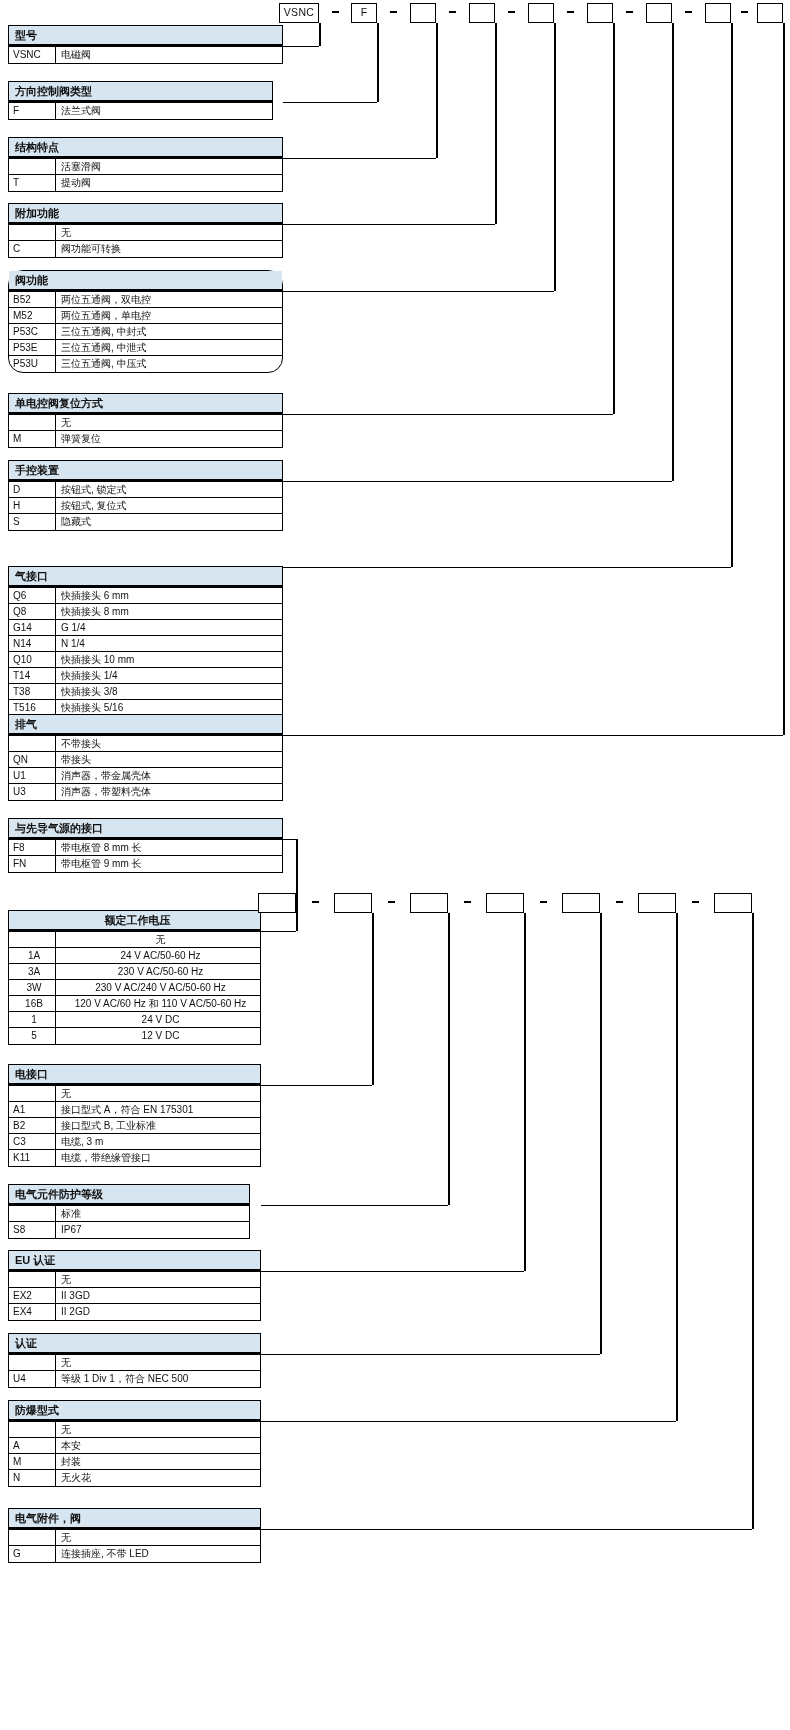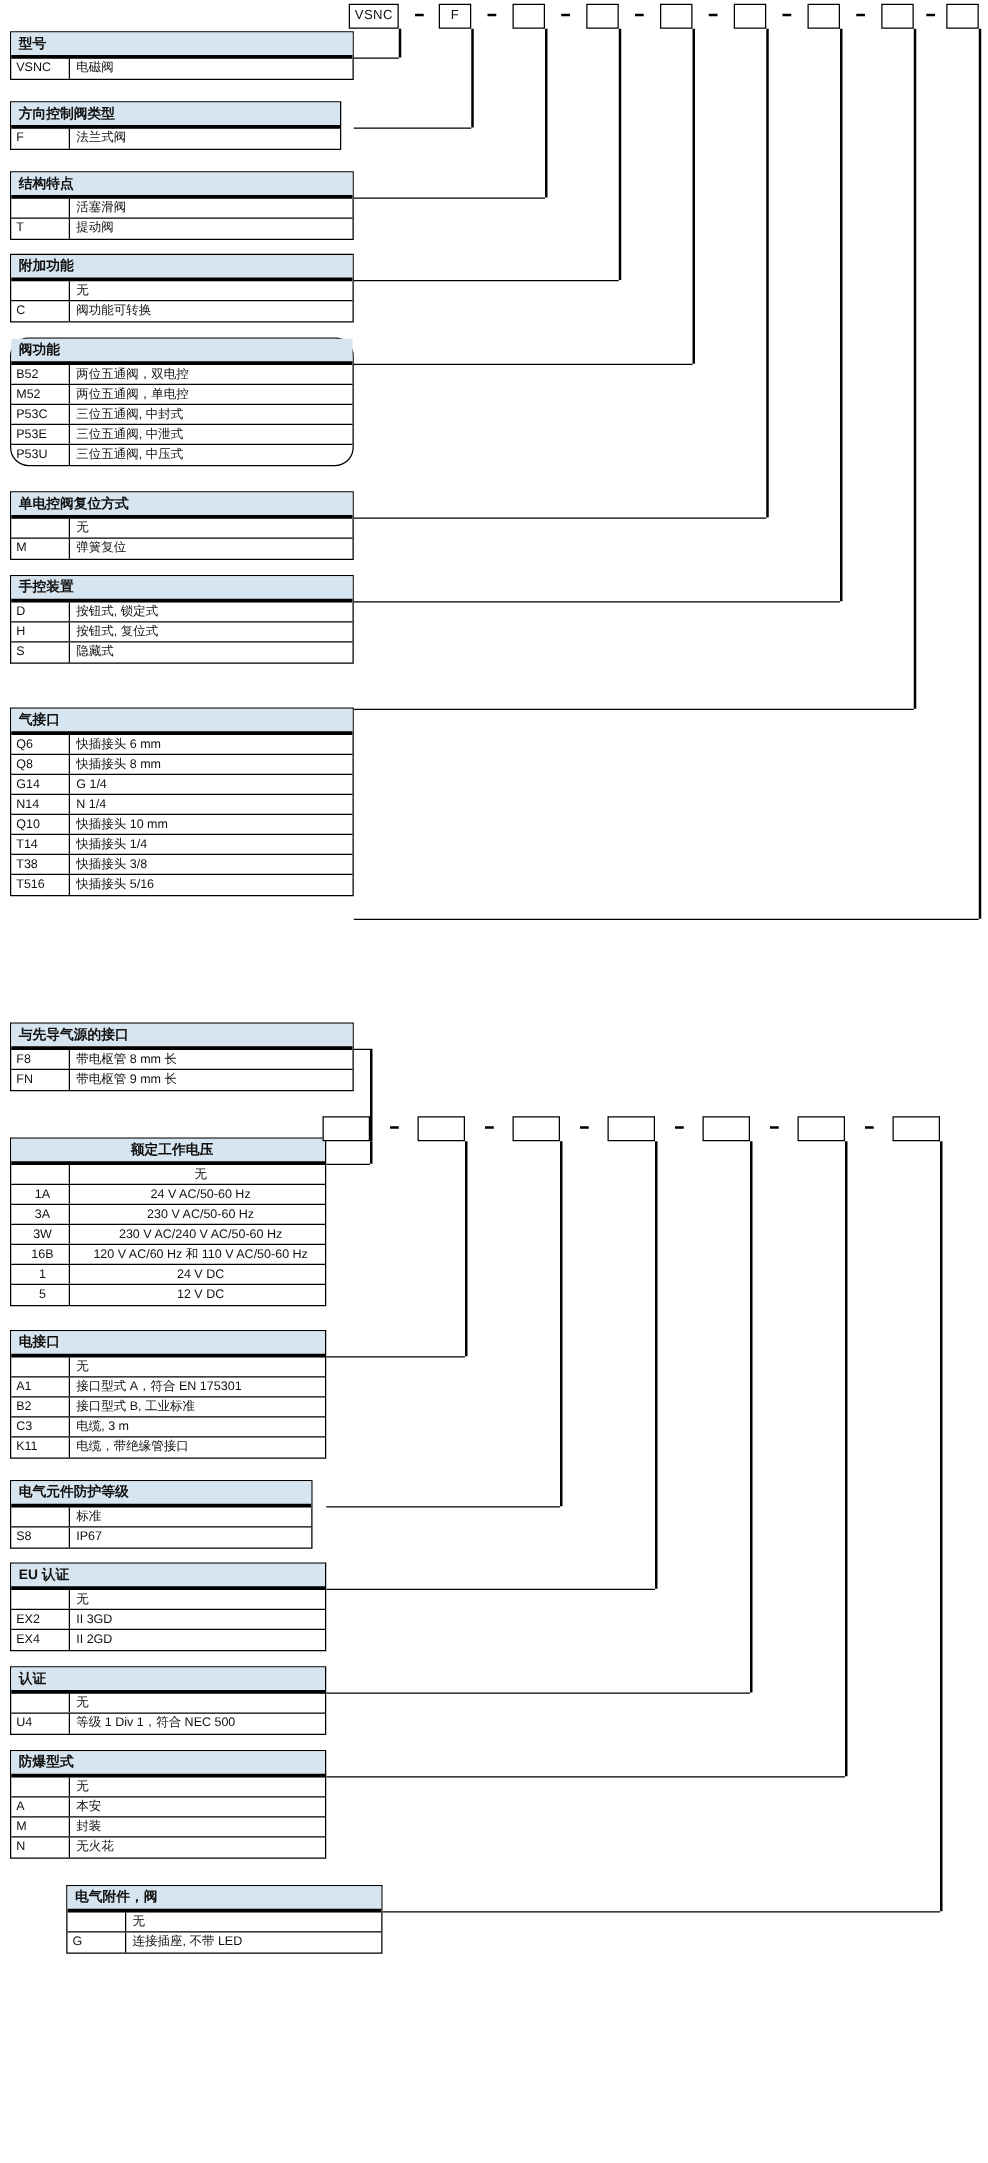--- a/index.html
+++ b/index.html
@@ -281,20 +281,39 @@
       </div>
       <div class="grow">
         <div class="gcode">T38</div>
         <div class="gdesc">快插接头 3/8</div>
       </div>
       <div class="grow">
         <div class="gcode">T516</div>
         <div class="gdesc">快插接头 5/16</div>
       </div>
     </div>
+    <div class="group w1" style="top: 714px; width: 275px;">
+      <div class="ghead">排气</div>
+      <div class="grow">
+        <div class="gcode"></div>
+        <div class="gdesc">不带接头</div>
+      </div>
+      <div class="grow">
+        <div class="gcode">QN</div>
+        <div class="gdesc">带接头</div>
+      </div>
+      <div class="grow">
+        <div class="gcode">U1</div>
+        <div class="gdesc">消声器，带金属壳体</div>
+      </div>
+      <div class="grow">
+        <div class="gcode">U3</div>
+        <div class="gdesc">消声器，带塑料壳体</div>
+      </div>
+    </div>
     <div class="group w1" style="top: 818px; width: 275px;">
       <div class="ghead">与先导气源的接口</div>
       <div class="grow">
         <div class="gcode">F8</div>
         <div class="gdesc">带电枢管 8 mm 长</div>
       </div>
       <div class="grow">
         <div class="gcode">FN</div>
         <div class="gdesc">带电枢管 9 mm 长</div>
       </div>
@@ -402,21 +421,21 @@
       </div>
       <div class="grow">
         <div class="gcode">M</div>
         <div class="gdesc">封装</div>
       </div>
       <div class="grow">
         <div class="gcode">N</div>
         <div class="gdesc">无火花</div>
       </div>
     </div>
-    <div class="group w2" style="top: 1508px; width: 253px; margin-left: 45px;">
+    <div class="group w2" style="top: 1508px; width: 253px;">
       <div class="ghead">电气附件，阀</div>
       <div class="grow">
         <div class="gcode"></div>
         <div class="gdesc">无</div>
       </div>
       <div class="grow">
         <div class="gcode">G</div>
         <div class="gdesc">连接插座, 不带 LED</div>
       </div>
     </div>

